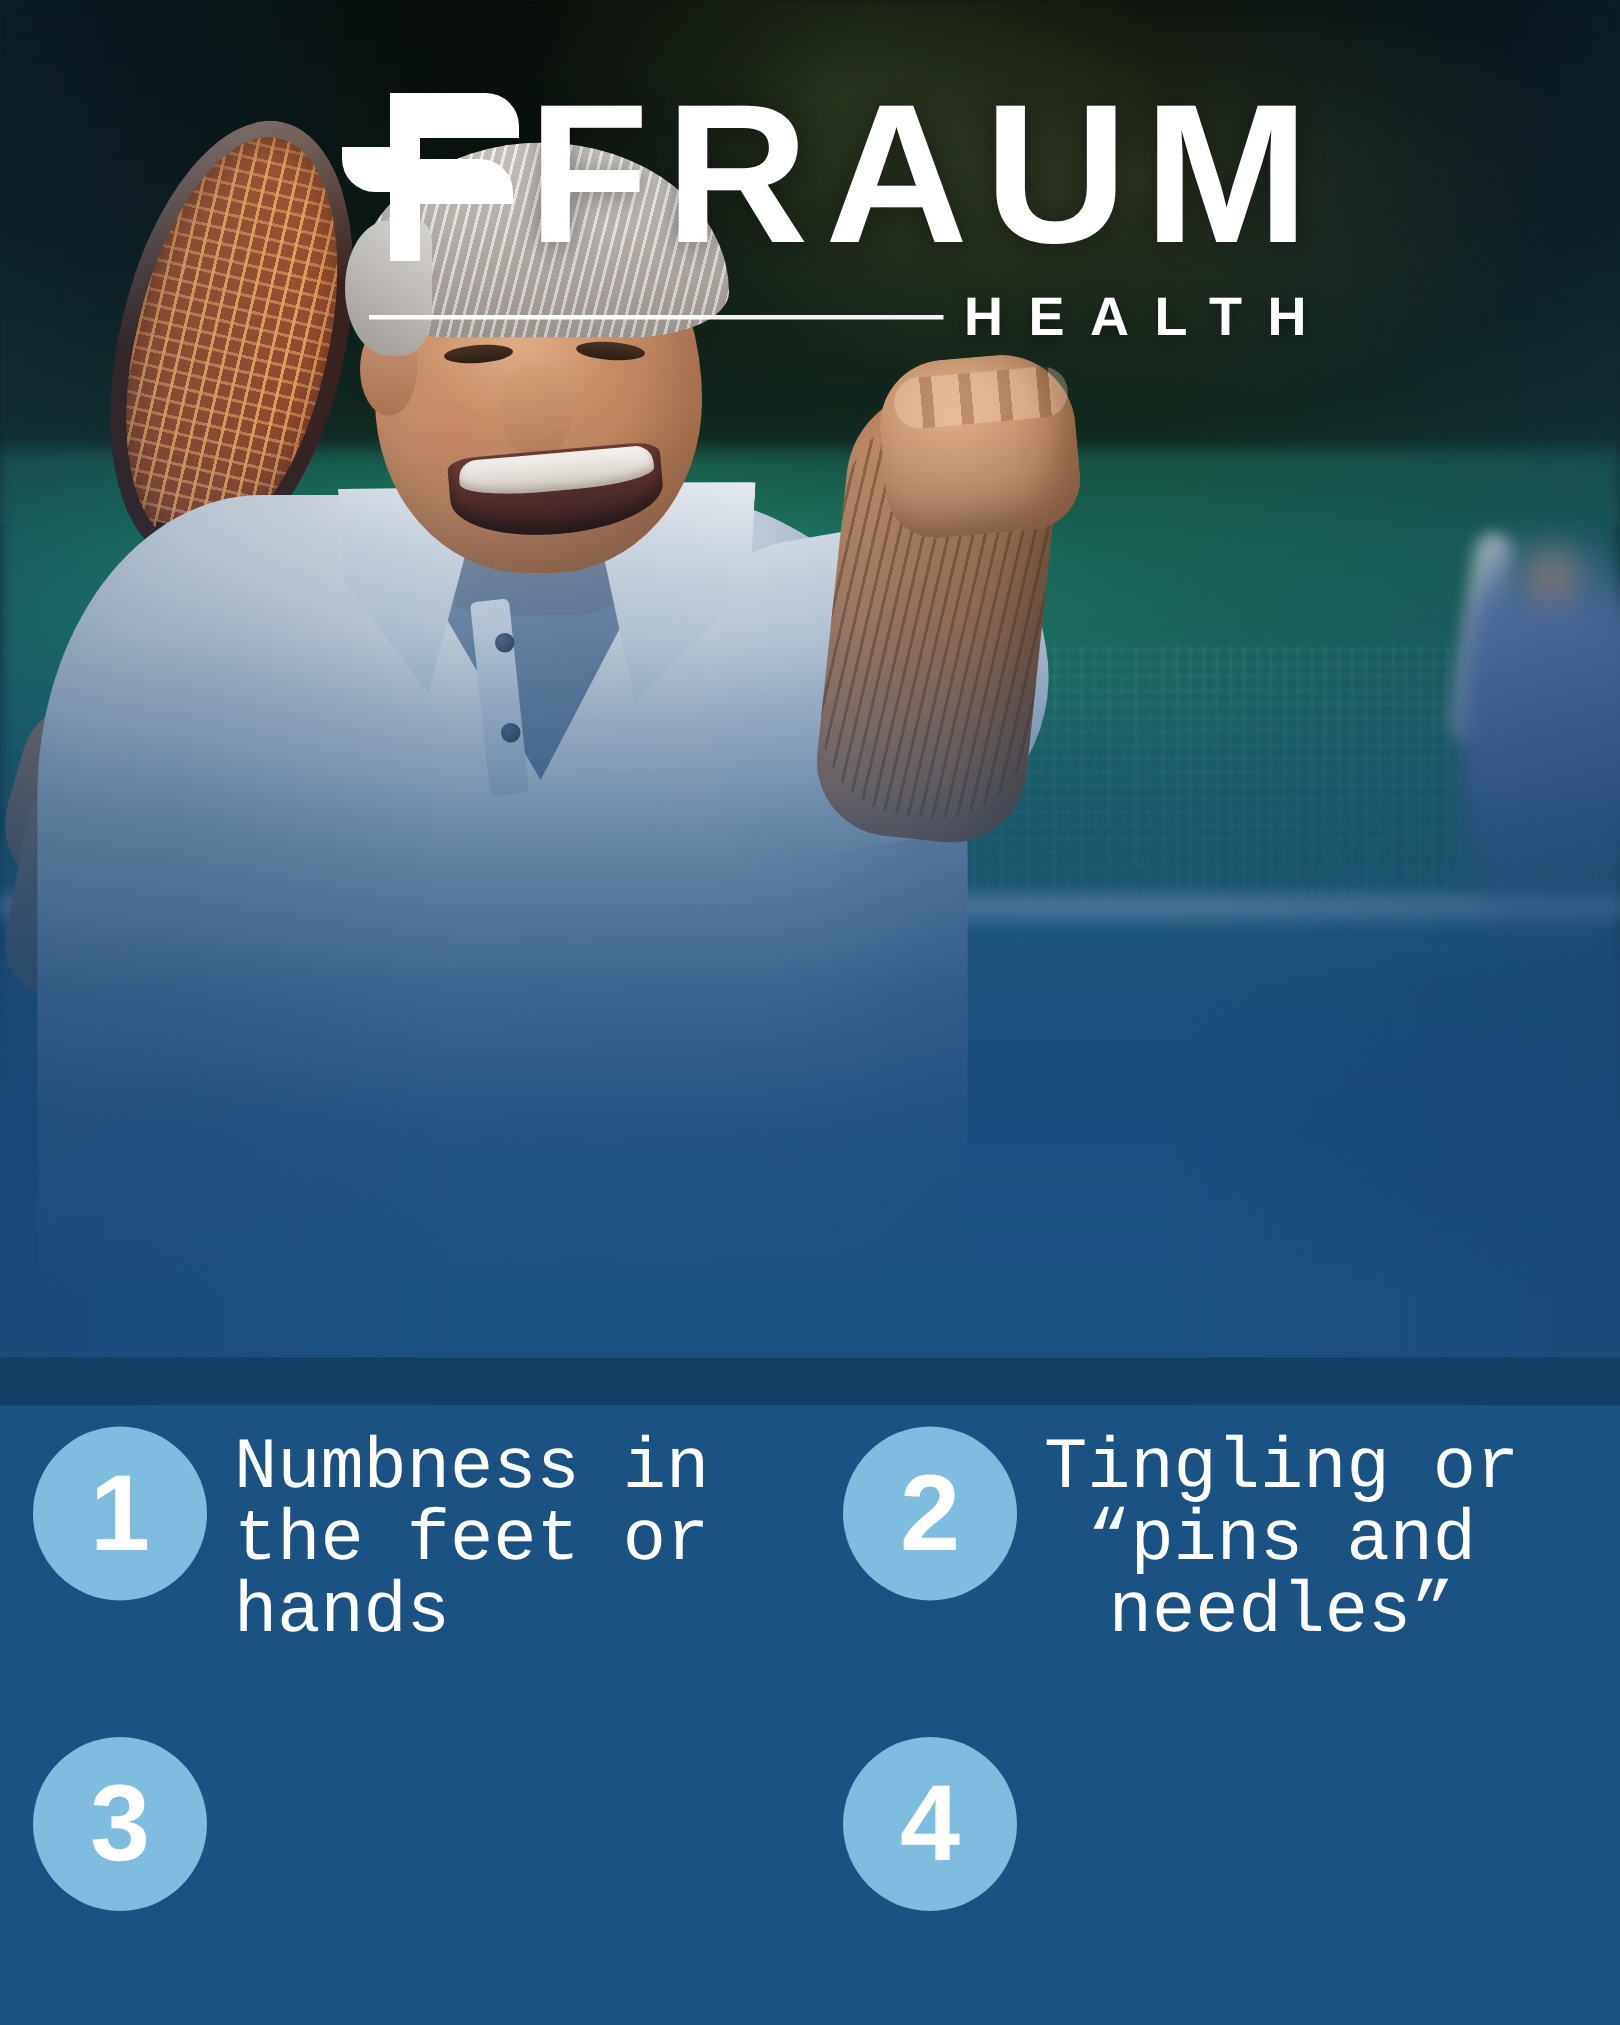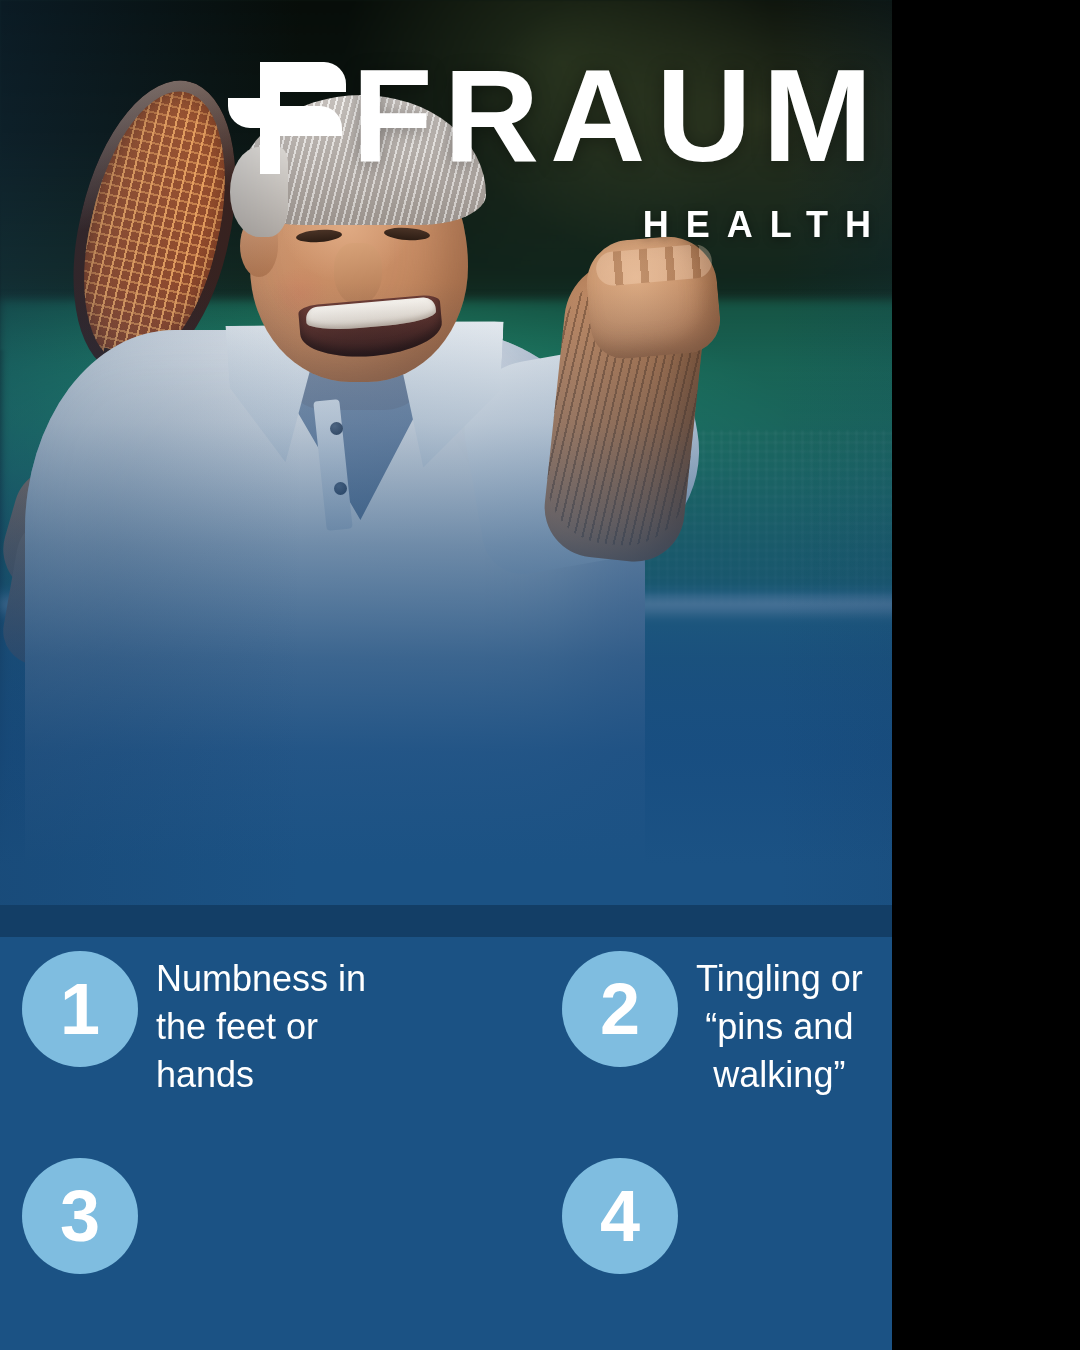--- a/index.html
+++ b/index.html
@@ -1,20 +1,20 @@
 <!DOCTYPE html>
 <html><head>
 <meta charset="utf-8">
 <style>
   html,body{margin:0;padding:0;background:#000;}
   *{box-sizing:border-box;}
 
   .poster{
     position:relative;
-    width:892px;height:1350px;
+    width:1080px;height:1350px;
     overflow:hidden;
     background:#15803d;
     font-family:"Liberation Sans", sans-serif;
   }
 
   
   .photo{
     position:absolute;left:0;top:0;width:1080px;height:940px;
     overflow:hidden;
     background:#0d1a12;
@@ -251,21 +251,21 @@
   .logo{position:absolute;left:228px;top:62px;width:660px;height:185px;}
   .logo-row{position:absolute;left:0;top:0;display:flex;align-items:flex-start;}
   .logo-mark{width:118px;height:112px;margin-right:6px;flex:none;}
   .logo-word{
     font-size:132px;line-height:108px;font-weight:700;color:#fff;
     letter-spacing:11px;font-family:"Liberation Sans", sans-serif;
     text-shadow:0 2px 18px rgba(0,0,0,.35);
   }
   .logo-sub{
     position:absolute;left:18px;top:128px;width:642px;
-    display:flex;align-items:flex-end;gap:14px;flex-direction:column;
+    display:flex;align-items:center;gap:14px;
   }
   .logo-rule{flex:1;height:3px;background:#fff;opacity:.95;}
   .logo-health{
     font-size:36px;font-weight:700;color:#fff;letter-spacing:17px;
     white-space:nowrap;text-shadow:0 2px 10px rgba(0,0,0,.4);
   }
 
   
   .headline-block{position:absolute;left:0;top:778px;width:1080px;text-align:center;}
   .headline{
@@ -299,22 +299,22 @@
   .badge{
     flex:none;width:116px;height:116px;border-radius:50%;
     background:#7fbde0;display:flex;align-items:center;justify-content:center;
     margin-right:18px;
   }
   .badge-num{
     font-size:72px;font-weight:700;color:#ffffff;line-height:72px;
     font-family:"Liberation Sans",sans-serif;
   }
   .item-text{
-    font-size:36px;line-height:48px;color:#ffffff;font-weight:400;
-    font-family:Liberation Sans, sans-serif;padding-top:4px;
+    font-size:48px;line-height:48px;color:#ffffff;font-weight:400;
+    font-family:Liberation Mono, monospace;padding-top:4px;
     white-space:pre-line;
   }
   .item-2 .item-text{text-align:center;}
 </style>
 </head>
 <body>
 
 <div class="poster">
 
   <div class="photo">
@@ -393,21 +393,21 @@
 the feet or
 hands</div>
     </div>
 
     <div class="item item-2">
       <div class="badge">
         <span class="badge-num">2</span>
       </div>
       <div class="item-text">Tingling or
 “pins and
-walking”</div>
+needles”</div>
     </div>
 
     <div class="item item-3">
       <div class="badge">
         <span class="badge-num">3</span>
       </div>
     </div>
 
     <div class="item item-4">
       <div class="badge">

